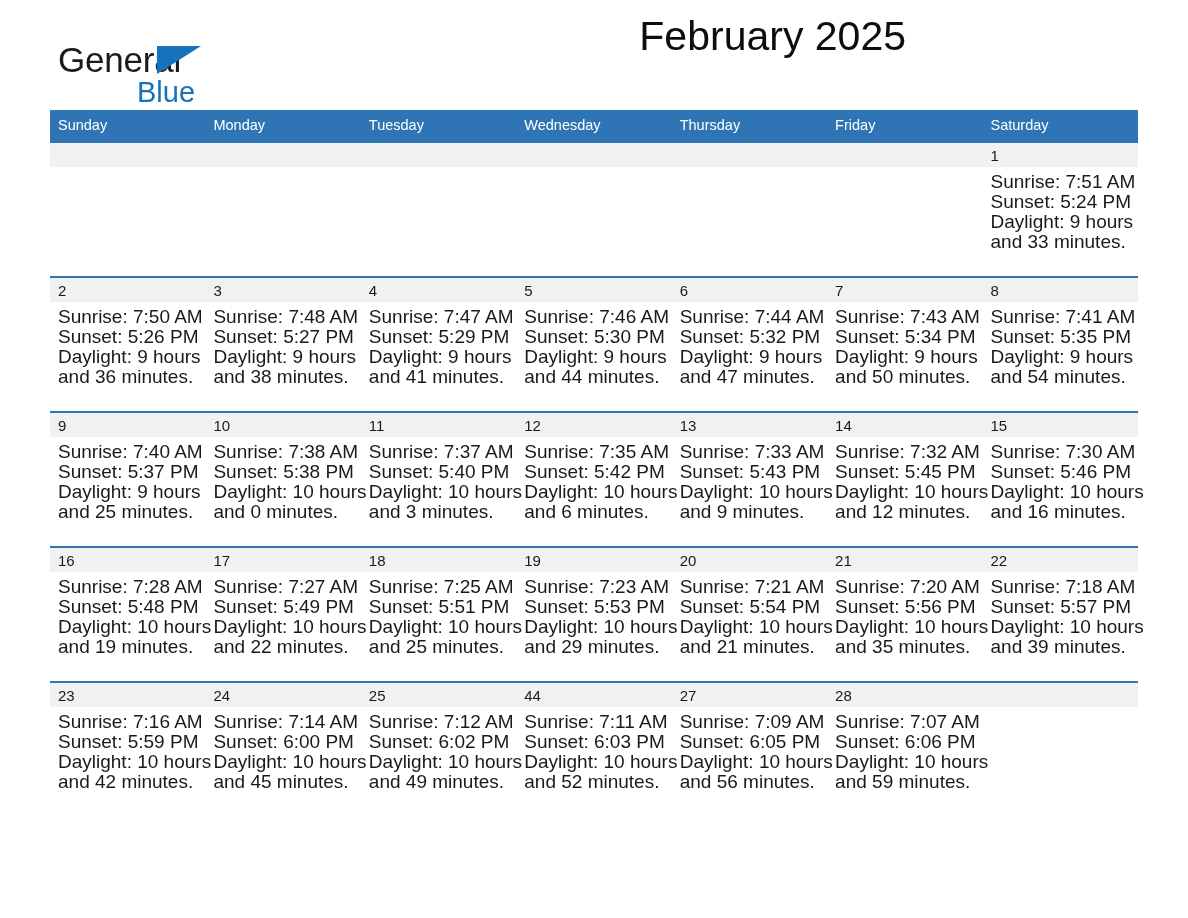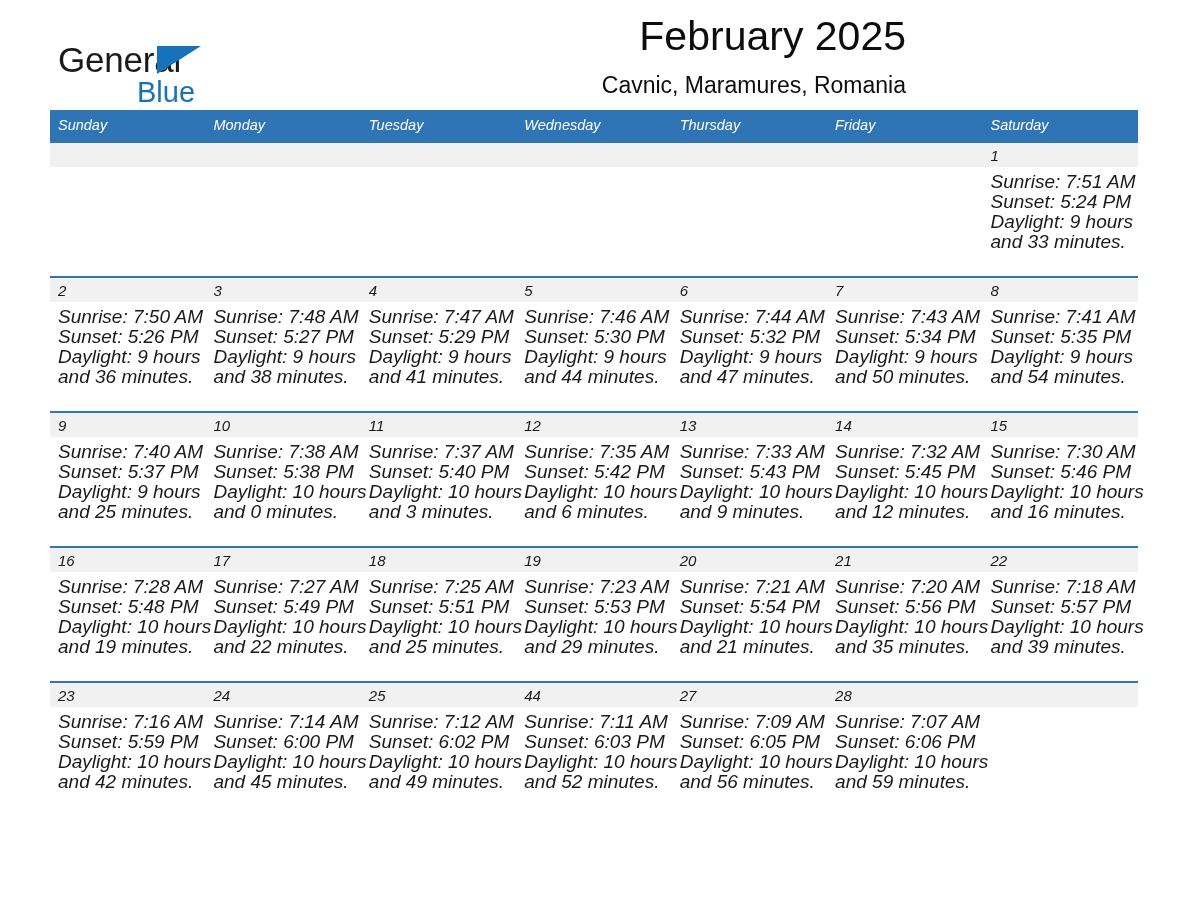--- a/index.html
+++ b/index.html
@@ -84,21 +84,20 @@
     font-weight: 400;
     color: #0d0d0d;
     white-space: nowrap;
   }
 
   
   .calendar {
     width: 1088px;
     border-collapse: collapse;
     table-layout: fixed;
-    font-style: italic;
   }
   .calendar th {
     background: #2f75b5;
     color: #ffffff;
     font-size: 14.5px;
     font-weight: 400;
     text-align: left;
     padding: 6px 0 7px 8px;
     height: 18px;
     border: none;
@@ -148,21 +147,20 @@
 
   <div class="header">
     <div class="brand">
       <div class="brand-line1">General</div>
       <div class="brand-tri"></div>
       <div class="brand-line2">Blue</div>
     </div>
 
     <div class="title-block">
       <div class="cal-title">February 2025</div>
-      <div class="cal-subtitle">Cavnic, Maramures, Romania</div>
     </div>
   </div>
 
   <table class="calendar">
     <thead>
       <tr>
         <th>Sunday</th>
         <th>Monday</th>
         <th>Tuesday</th>
         <th>Wednesday</th>

